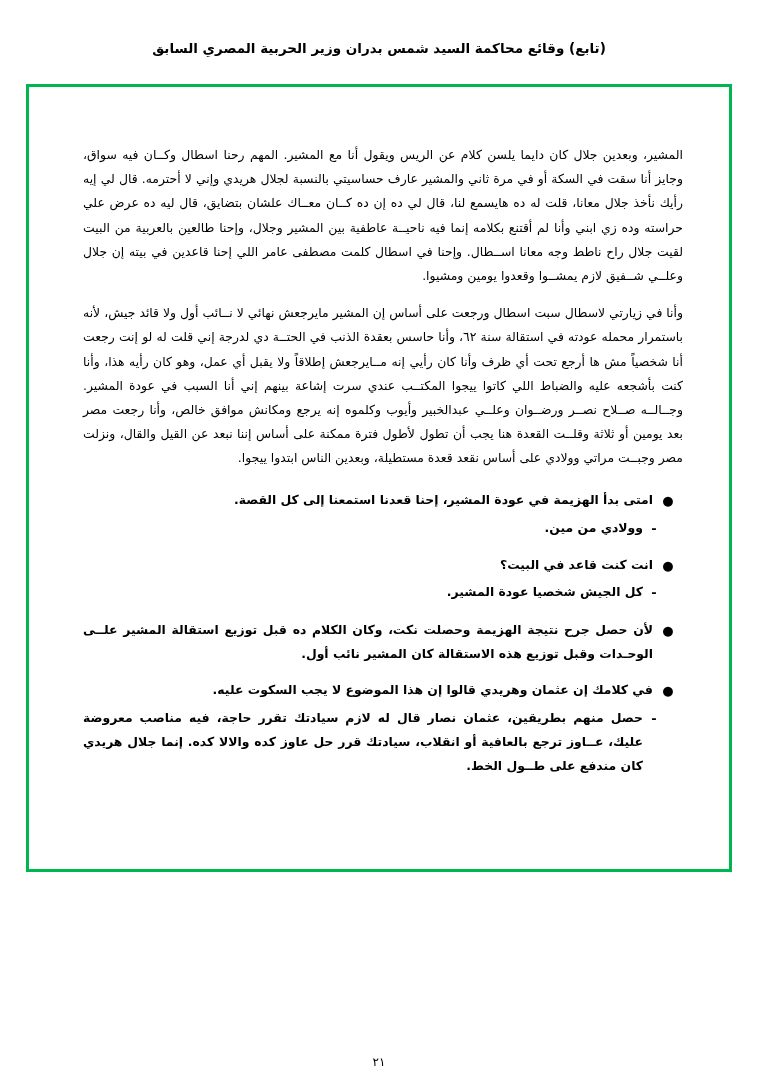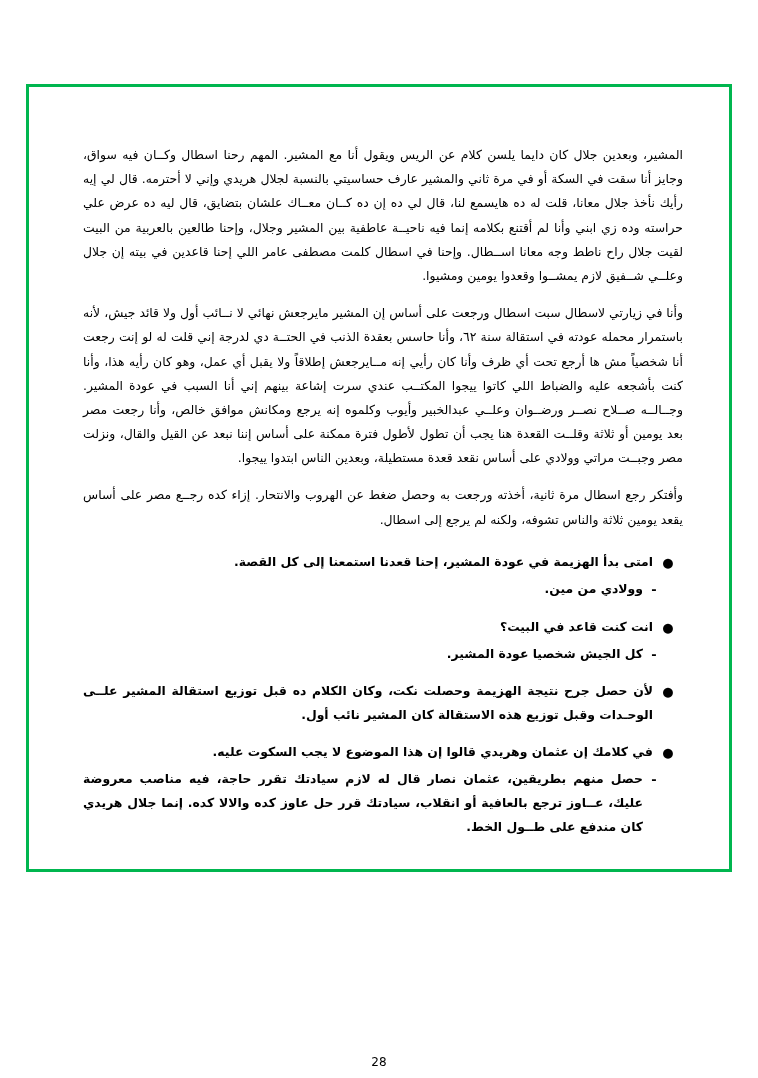--- a/index.html
+++ b/index.html
@@ -116,27 +116,27 @@
     text-align: center;
     font-size: 12px;
     direction: rtl;
   }
 </style>
 </head>
 <body>
 
 <div class="page">
 
+  <div class="header-title">(تابع) وقائع محاكمة السيد شمس بدران وزير الحربية المصري السابق</div>
 
   <div class="content-frame">
     <div class="content-inner">
 
       <p class="para">المشير، وبعدين جلال كان دايما يلسن كلام عن الريس ويقول أنا مع المشير. المهم رحنا اسطال وكــان فيه سواق، وجايز أنا سقت في السكة أو في مرة ثاني والمشير عارف حساسيتي بالنسبة لجلال هريدي وإني لا أحترمه. قال لي إيه رأيك نأخذ جلال معانا، قلت له ده هايسمع لنا، قال لي ده إن ده كــان معــاك علشان بتضايق، قال ليه ده عرض علي حراسته وده زي ابني وأنا لم أقتنع بكلامه إنما فيه ناحيــة عاطفية بين المشير وجلال، وإحنا طالعين بالعربية من البيت لقيت جلال راح ناطط وجه معانا اســطال. وإحنا في اسطال كلمت مصطفى عامر اللي إحنا قاعدين في بيته إن جلال وعلــي شــفيق لازم يمشــوا وقعدوا يومين ومشيوا.</p>
       <p class="para">وأنا في زيارتي لاسطال سبت اسطال ورجعت على أساس إن المشير مايرجعش نهائي لا نــائب أول ولا قائد جيش، لأنه باستمرار محمله عودته في استقالة سنة ٦٢، وأنا حاسس بعقدة الذنب في الحتــة دي لدرجة إني قلت له لو إنت رجعت أنا شخصياً مش ها أرجع تحت أي ظرف وأنا كان رأيي إنه مــايرجعش إطلاقاً ولا يقبل أي عمل، وهو كان رأيه هذا، وأنا كنت بأشجعه عليه والضباط اللي كاتوا ييجوا المكتــب عندي سرت إشاعة بينهم إني أنا السبب في عودة المشير. وجــالــه صــلاح نصــر ورضــوان وعلــي عبدالخبير وأيوب وكلموه إنه يرجع ومكانش موافق خالص، وأنا رجعت مصر بعد يومين أو ثلاثة وقلــت القعدة هنا يجب أن تطول لأطول فترة ممكنة على أساس إننا نبعد عن القيل والقال، ونزلت مصر وجبــت مراتي وولادي على أساس نقعد قعدة مستطيلة، وبعدين الناس ابتدوا ييجوا.</p>
-      <p class="para">وأفتكر رجع اسطال مرة ثانية، أخذته ورجعت به وحصل ضغط عن الهروب والانتحار. إزاء كده رجــع مصر على أساس يقعد يومين ثلاثة والناس تشوفه، ولكنه لم يرجع إلى اسطال.</p>
 
       <div class="qa-list">
 
         <div class="qa-block">
           <div class="q-line">
             <span class="q-bullet">●</span>
             <span class="q-text">امتى بدأ الهزيمة في عودة المشير، إحنا قعدنا استمعنا إلى كل القصة.</span>
           </div>
           <div class="a-line">
             <span class="a-bullet">-</span>
@@ -171,15 +171,15 @@
             <span class="a-bullet">-</span>
             <span class="a-text">حصل منهم بطريقين، عثمان نصار قال له لازم سيادتك تقرر حاجة، فيه مناصب معروضة عليك، عــاوز ترجع بالعافية أو انقلاب، سيادتك قرر حل عاوز كده والالا كده. إنما جلال هريدي كان مندفع على طــول الخط.</span>
           </div>
         </div>
 
       </div>
 
     </div>
   </div>
 
-  <div class="page-number">28</div>
+  <div class="page-number">٢١</div>
 
 </div>
 
 </body></html>

